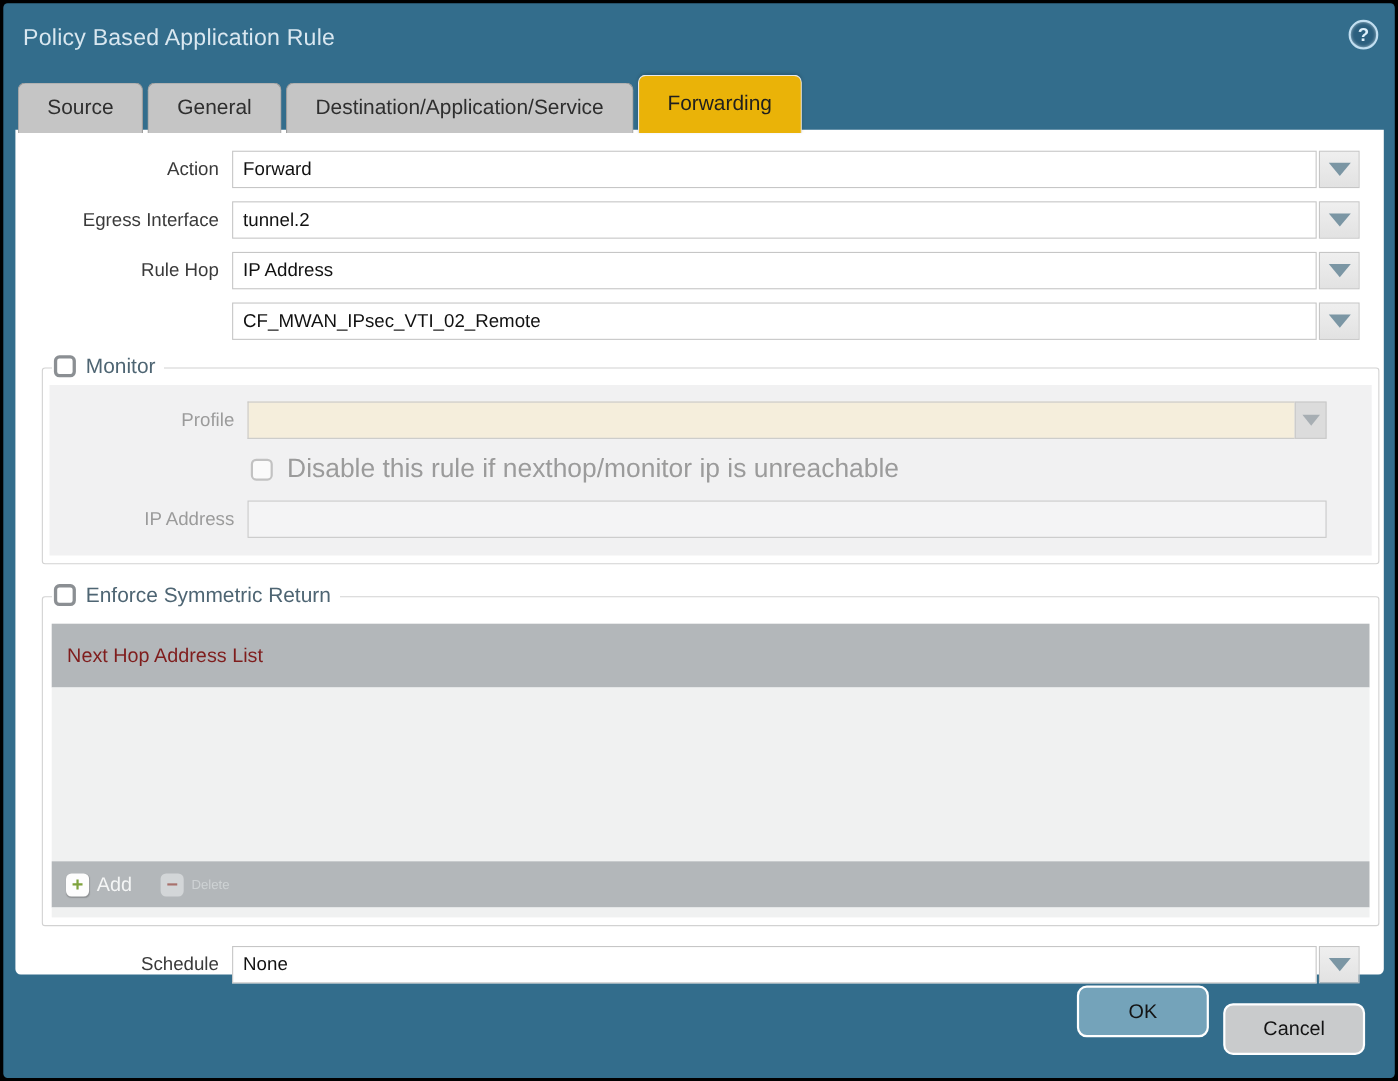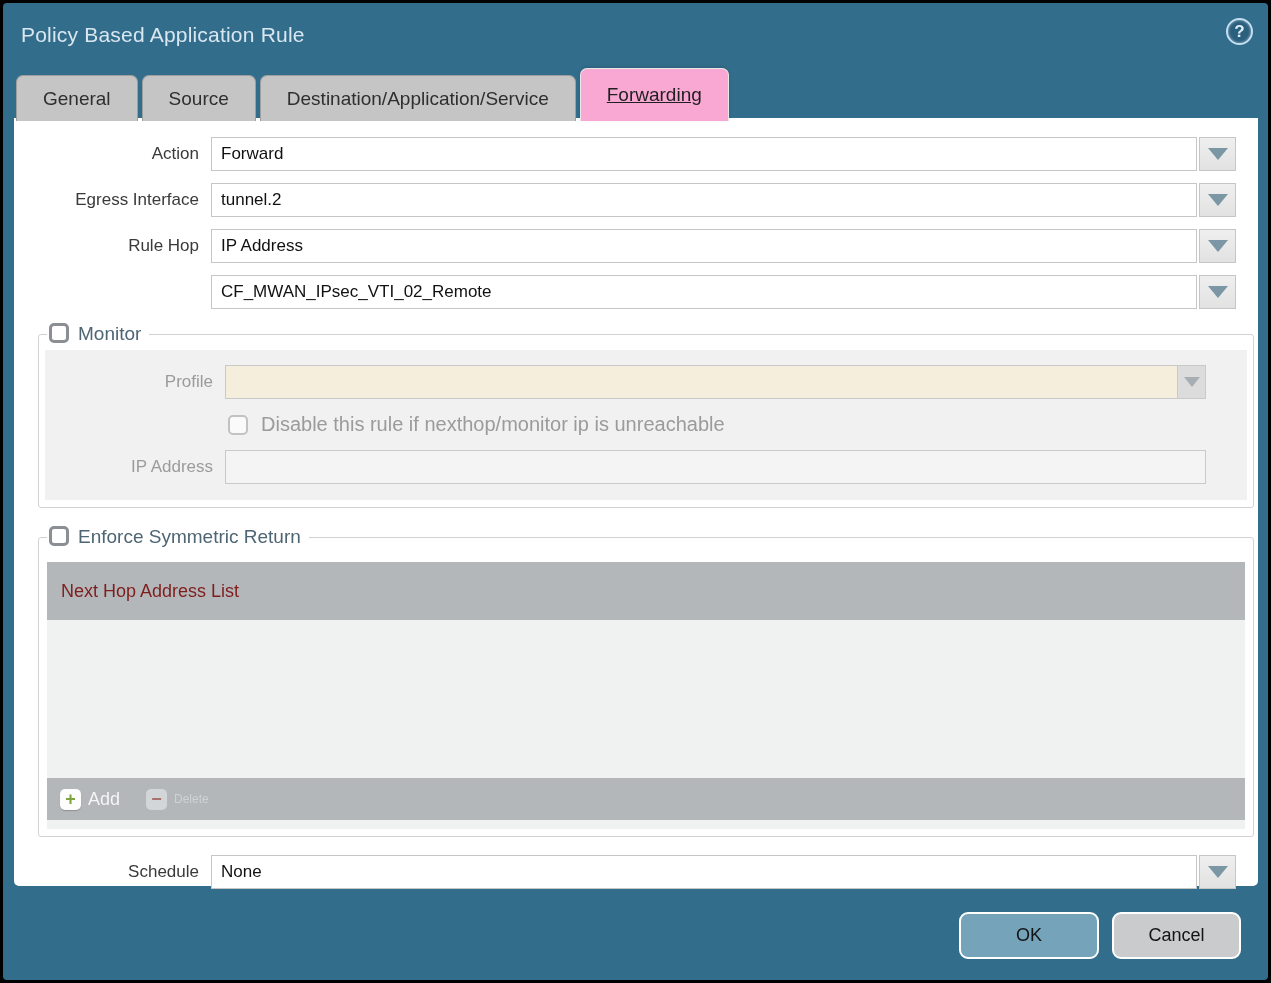--- a/index.html
+++ b/index.html
@@ -45,26 +45,25 @@
     border: 1px solid #9E9E9E;
     border-bottom: none;
     border-radius: 7px 7px 0 0;
     height: 46px;
     padding: 0 26px;
     font-size: 19px; color: #2F2F2F;
     display: flex; align-items: center;
     cursor: pointer;
   }
   .tab.active {
-    background: #f9a8d4;
+    background: #eab308;
     border-color: #E8E8E8;
     height: 53px;
     color: #1F1F1F;
     box-shadow: 0 -1px 3px rgba(0,0,0,0.15);
-    text-decoration: underline;
   }
   
   .content {
     position: absolute; left: 11px; right: 10px; top: 115px; bottom: 94px;
     background: #fff;
     border-radius: 0 0 5px 5px;
     z-index: 2;
     padding-top: 19px;
   }
   .form-row { display: flex; margin: 0 0 12px 0; }
@@ -146,21 +145,21 @@
     border-left: 8px solid transparent;
     border-right: 8px solid transparent;
     border-top: 10px solid #A7AEB3;
   }
   .input-disabled {
     width: 981px; height: 34px;
     background: #F4F4F5;
     border: 1px solid #C9C9C9;
   }
   .disable-row { display: flex; align-items: center; gap: 13px; margin: 0 0 14px 183px; }
-  .disable-row .cb-label { font-size: 20px; color: #9B9B9B; }
+  .disable-row .cb-label { font-size: 24px; color: #9B9B9B; }
   
   .nh-table { margin: 9px 2px 0 2px; }
   .nh-header {
     height: 58px; background: #B3B7BA;
     display: flex; align-items: center;
     padding-left: 14px;
     font-size: 18px; color: #7f1d1d;
   }
   .nh-body { height: 158px; background: #F0F1F1; }
   .nh-footer {
@@ -184,36 +183,36 @@
   .schedule-row { margin-top: 18px; }
   
   .footer-btn {
     position: absolute;
     height: 47px; border-radius: 9px;
     border: 2px solid #FFFFFF;
     font-size: 18px; color: #141414;
     font-family: "Liberation Sans", sans-serif;
     cursor: pointer;
   }
-  .ok-btn    { width: 140px; right: 169px; bottom: 21px; background: #74A3BA; }
+  .ok-btn    { width: 120px; right: 169px; bottom: 37px; background: #74A3BA; }
   .cancel-btn{ width: 129px; right: 27px;  bottom: 21px; background: #C9CBCC; }
 </style>
 </head>
 <body>
 
 <div class="dialog">
 
   <div class="titlebar">
     <div class="title">Policy Based Application Rule</div>
     <div class="help-btn">?</div>
   </div>
 
   <div class="tabs">
+    <div class="tab">Source</div>
     <div class="tab">General</div>
-    <div class="tab">Source</div>
     <div class="tab">Destination/Application/Service</div>
     <div class="tab active">Forwarding</div>
   </div>
 
   <div class="content">
 
     <div class="form-row">
       <div class="form-label">Action</div>
       <div class="field-wrap">
         <div class="text-field">Forward</div>

